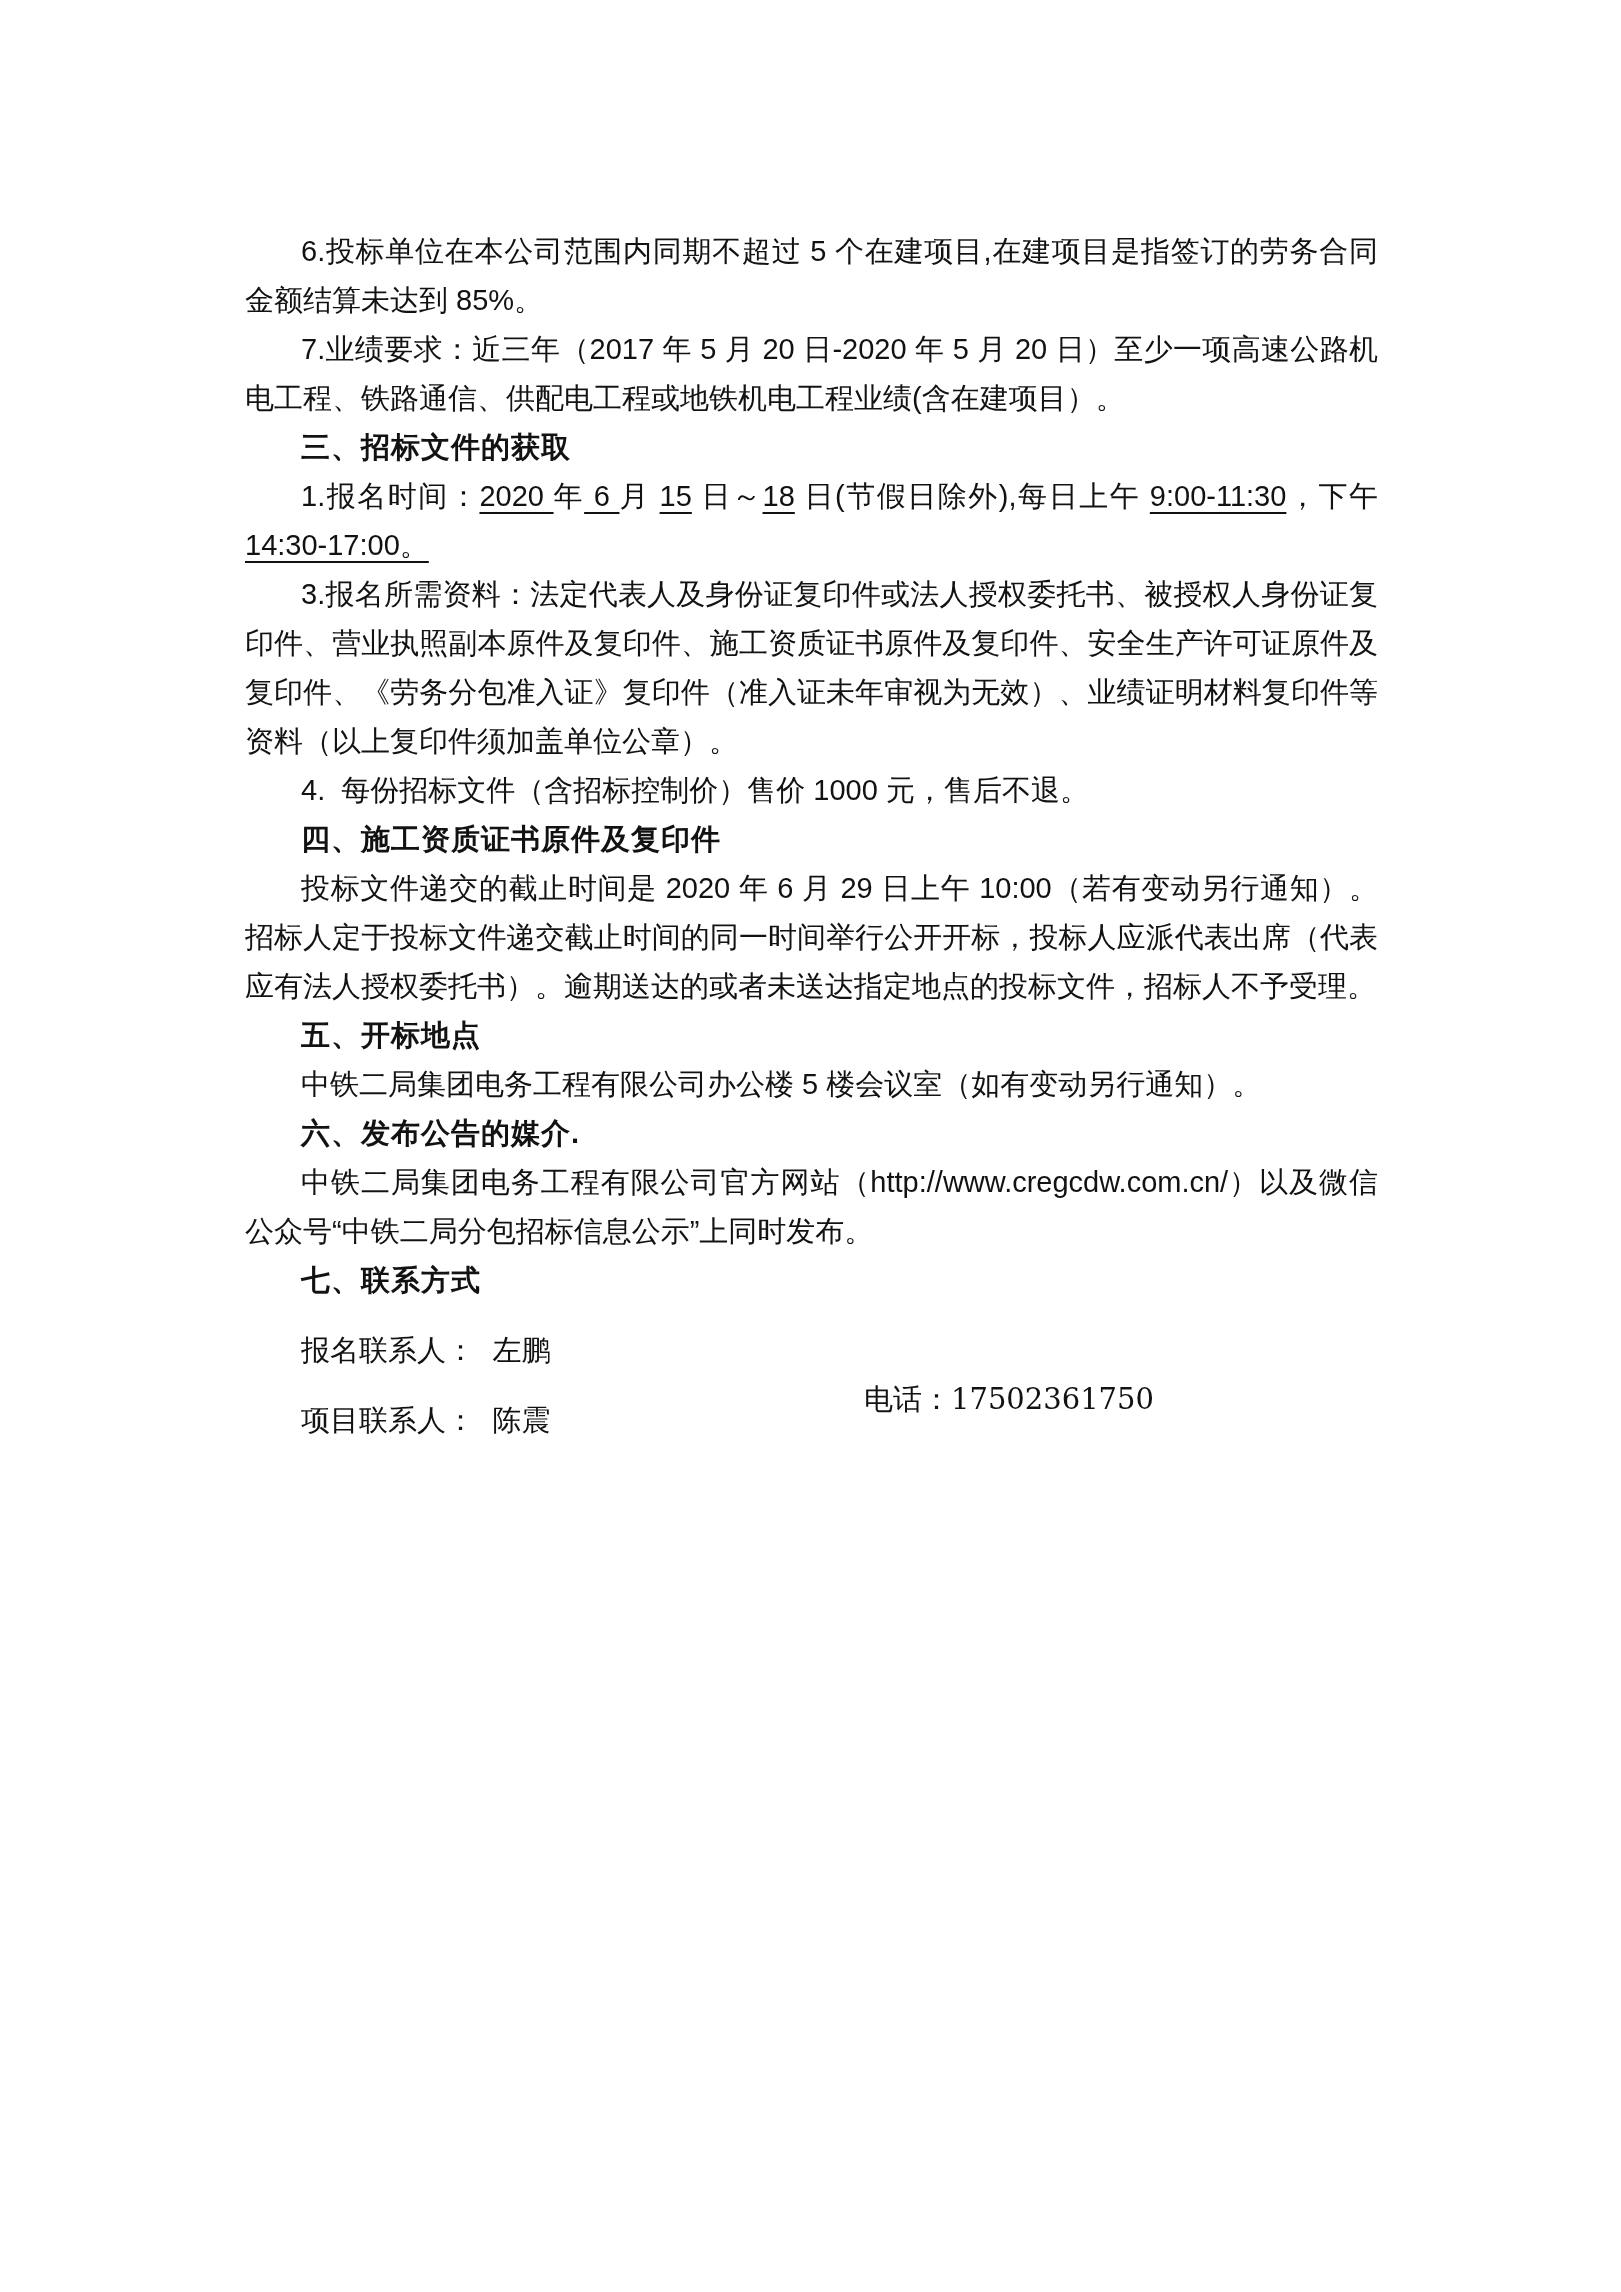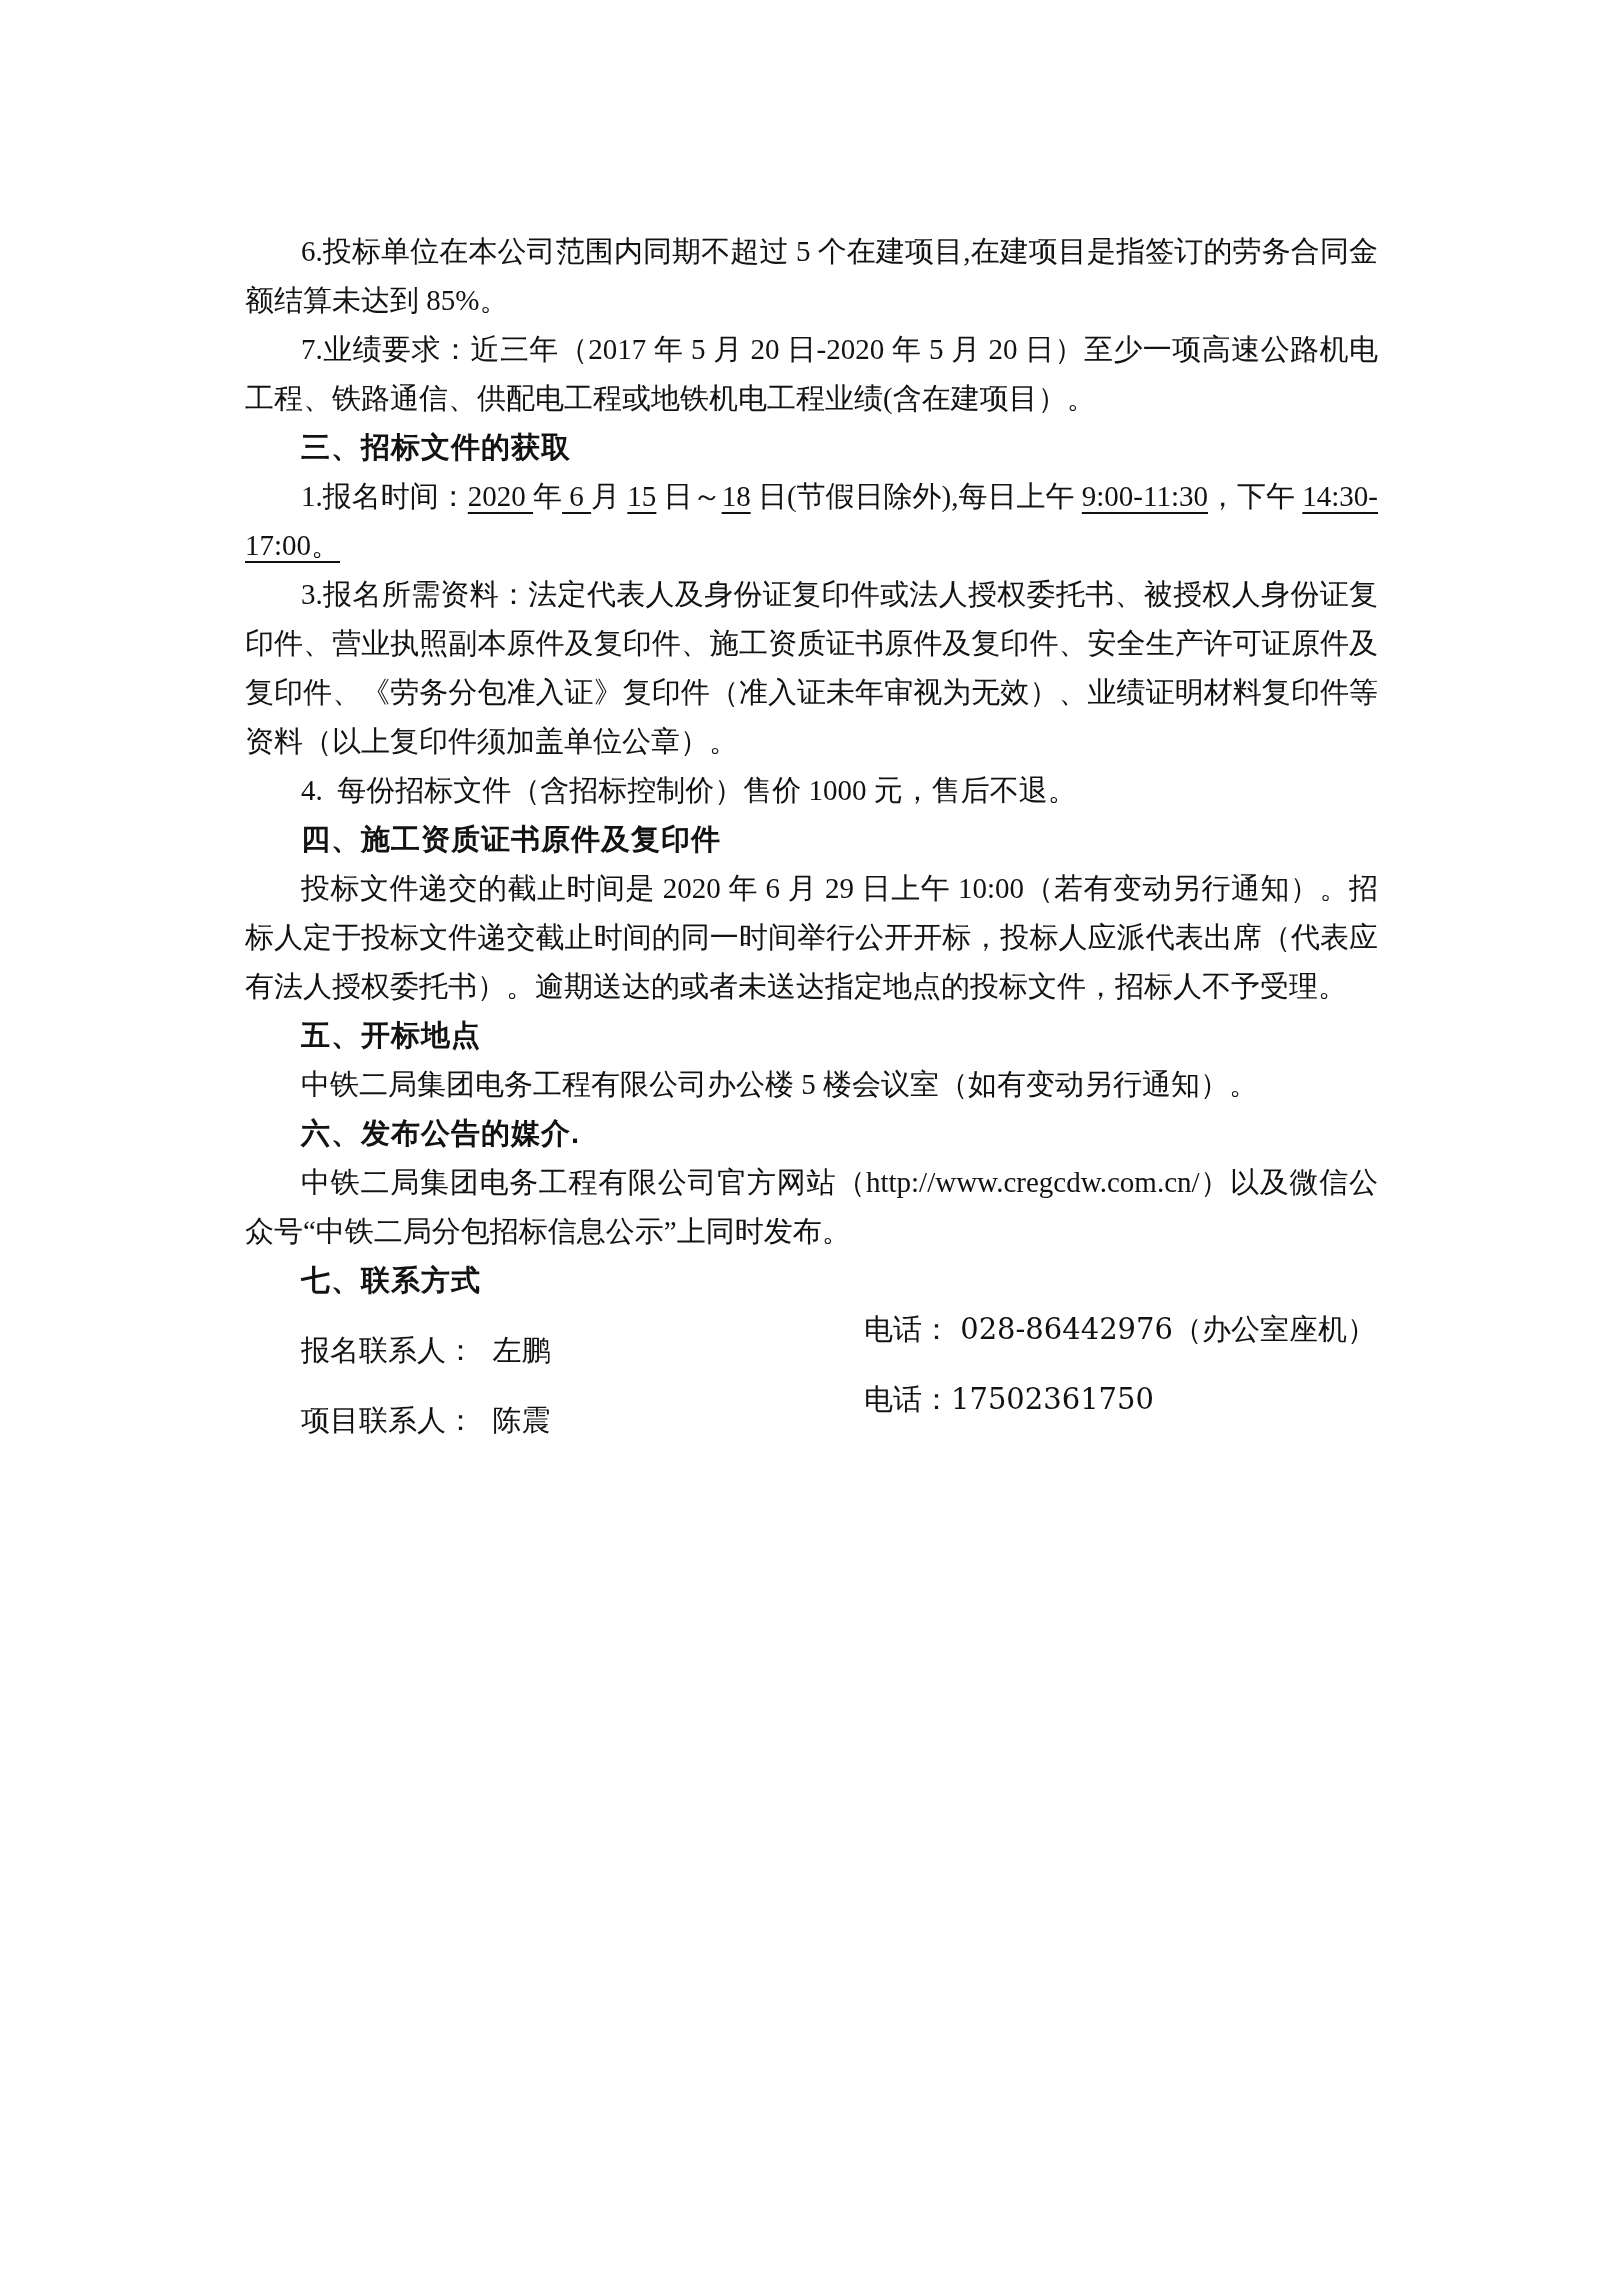--- a/index.html
+++ b/index.html
@@ -15,21 +15,21 @@
   .doc {
     position:absolute;
     left:245px;
     top:227px;
     width:1133px;
     font-size:29px;
     line-height:49px;
     text-align:justify;
   }
   .doc p { margin:0; padding:0; text-indent:56px; white-space:pre-wrap; }
-  .para { font-family:Liberation Serif, serif; }
+  .para { font-family:Liberation Sans, sans-serif; }
   .heading {
     font-family:"Liberation Sans","DejaVu Sans",sans-serif;
     font-weight:700;
     letter-spacing:1px;
   }
   .u {
     text-decoration:underline;
     text-decoration-thickness:2px;
     text-underline-offset:5.9px;
   }
@@ -72,21 +72,20 @@
     <p class="para">中铁二局集团电务工程有限公司办公楼 5 楼会议室（如有变动另行通知）。</p>
 
     <p class="heading">六、发布公告的媒介.</p>
 
     <p class="para">中铁二局集团电务工程有限公司官方网站（http://www.cregcdw.com.cn/）以及微信公众号“中铁二局分包招标信息公示”上同时发布。</p>
 
     <p class="heading">七、联系方式</p>
 
     <div class="contact-row">
       <span class="c-left"><span>报名联系人：</span><span class="c-name">左鹏</span></span>
-      <span class="c-right"><span>电话：</span><span> 028-86442976（办公室座机）</span></span>
     </div>
 
     <div class="contact-row">
       <span class="c-left"><span>项目联系人：</span><span class="c-name">陈震</span></span>
       <span class="c-right"><span>电话：</span><span>17502361750</span></span>
     </div>
 
   </div>
 </div>
 

